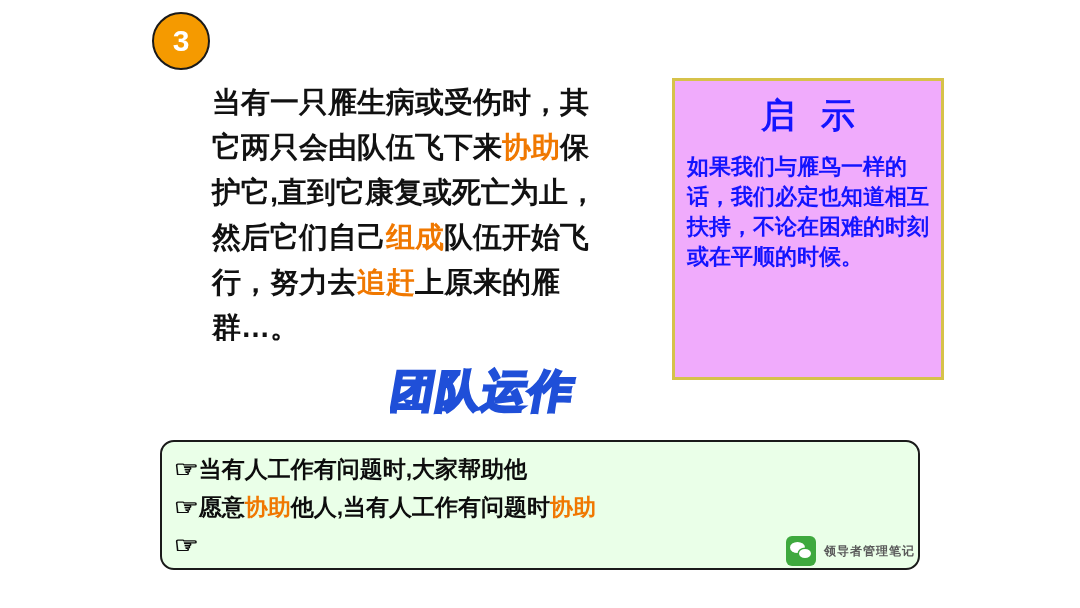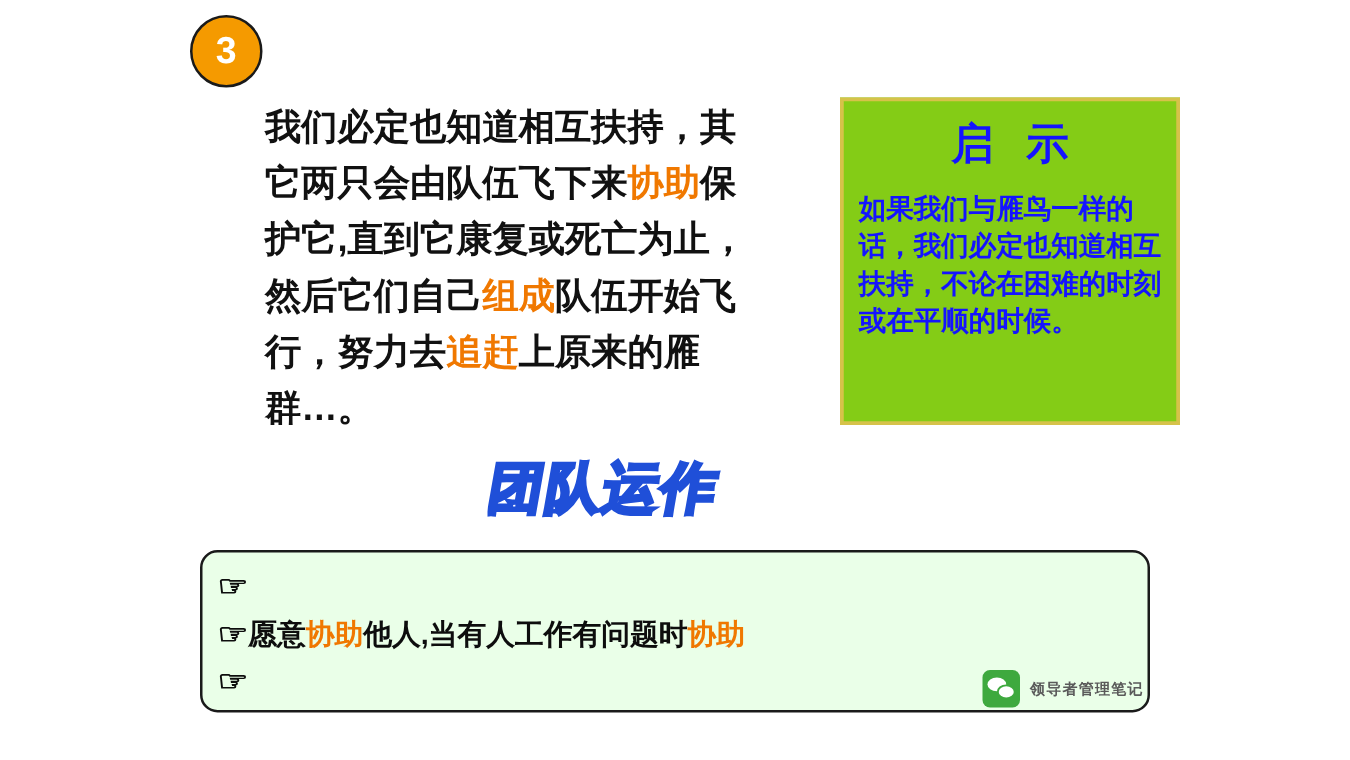--- a/index.html
+++ b/index.html
@@ -47,22 +47,22 @@
     letter-spacing: 0px;
   }
   .hl-orange { color: #f07800; }
 
   
   .revelation-box {
     position: absolute;
     left: 672px;
     top: 78px;
     width: 272px;
-    height: 262px;
-    background: #84cc16;
+    height: 302px;
+    background: #f0abfc;
     border: 3px solid #d6c24a;
     box-sizing: border-box;
   }
   .revelation-title {
     margin-top: 14px;
     text-align: center;
     color: #1414ff;
     font-size: 34px;
     font-weight: bold;
     letter-spacing: 26px;
@@ -164,37 +164,38 @@
   }
 </style>
 </head>
 <body>
 
 <div class="badge-number">
   <span>3</span>
 </div>
 
 <div class="main-paragraph">
-  <span>我们必定也知道相互扶持，</span><span>其它两只会由队伍飞下来</span><span class="hl-orange">协助</span><span>保护它,直到它康复或死亡为止，然后它们自己</span><span class="hl-orange">组成</span><span>队伍开始飞行，努力去</span><span class="hl-orange">追赶</span><span>上原来的雁群…。</span>
+  <span>当有一只雁生病或受伤时，</span><span>其它两只会由队伍飞下来</span><span class="hl-orange">协助</span><span>保护它,直到它康复或死亡为止，然后它们自己</span><span class="hl-orange">组成</span><span>队伍开始飞行，努力去</span><span class="hl-orange">追赶</span><span>上原来的雁群…。</span>
 </div>
 
 <div class="revelation-box">
   <div class="revelation-title">启示</div>
   <div class="revelation-body">如果我们与雁鸟一样的话，我们必定也知道相互扶持，不论在困难的时刻或在平顺的时候。</div>
 </div>
 
 <div class="wordart">
   <svg width="260" height="54" viewBox="0 0 260 54">
     <text id="wordart-text" x="6" y="42" font-family="'DejaVu Sans', sans-serif" font-size="44" font-weight="bold" letter-spacing="2" fill="#ffffff" stroke="#1f4fd8" stroke-width="3" transform="skewX(-10)">团队运作</text>
   </svg>
 </div>
 
 <div class="bullets-box">
   <div class="bullet-row">
     <span class="bullet-mark">☞</span>
+    <span>当有人工作有问题时,大家帮助他</span>
   </div>
   <div class="bullet-row">
     <span class="bullet-mark">☞</span>
     <span>愿意</span>
       <span class="hl-orange">协助</span>
       <span>他人,当有人工作有问题时</span>
       <span class="hl-orange">协助</span>
   </div>
   <div class="bullet-row">
     <span class="bullet-mark">☞</span>

